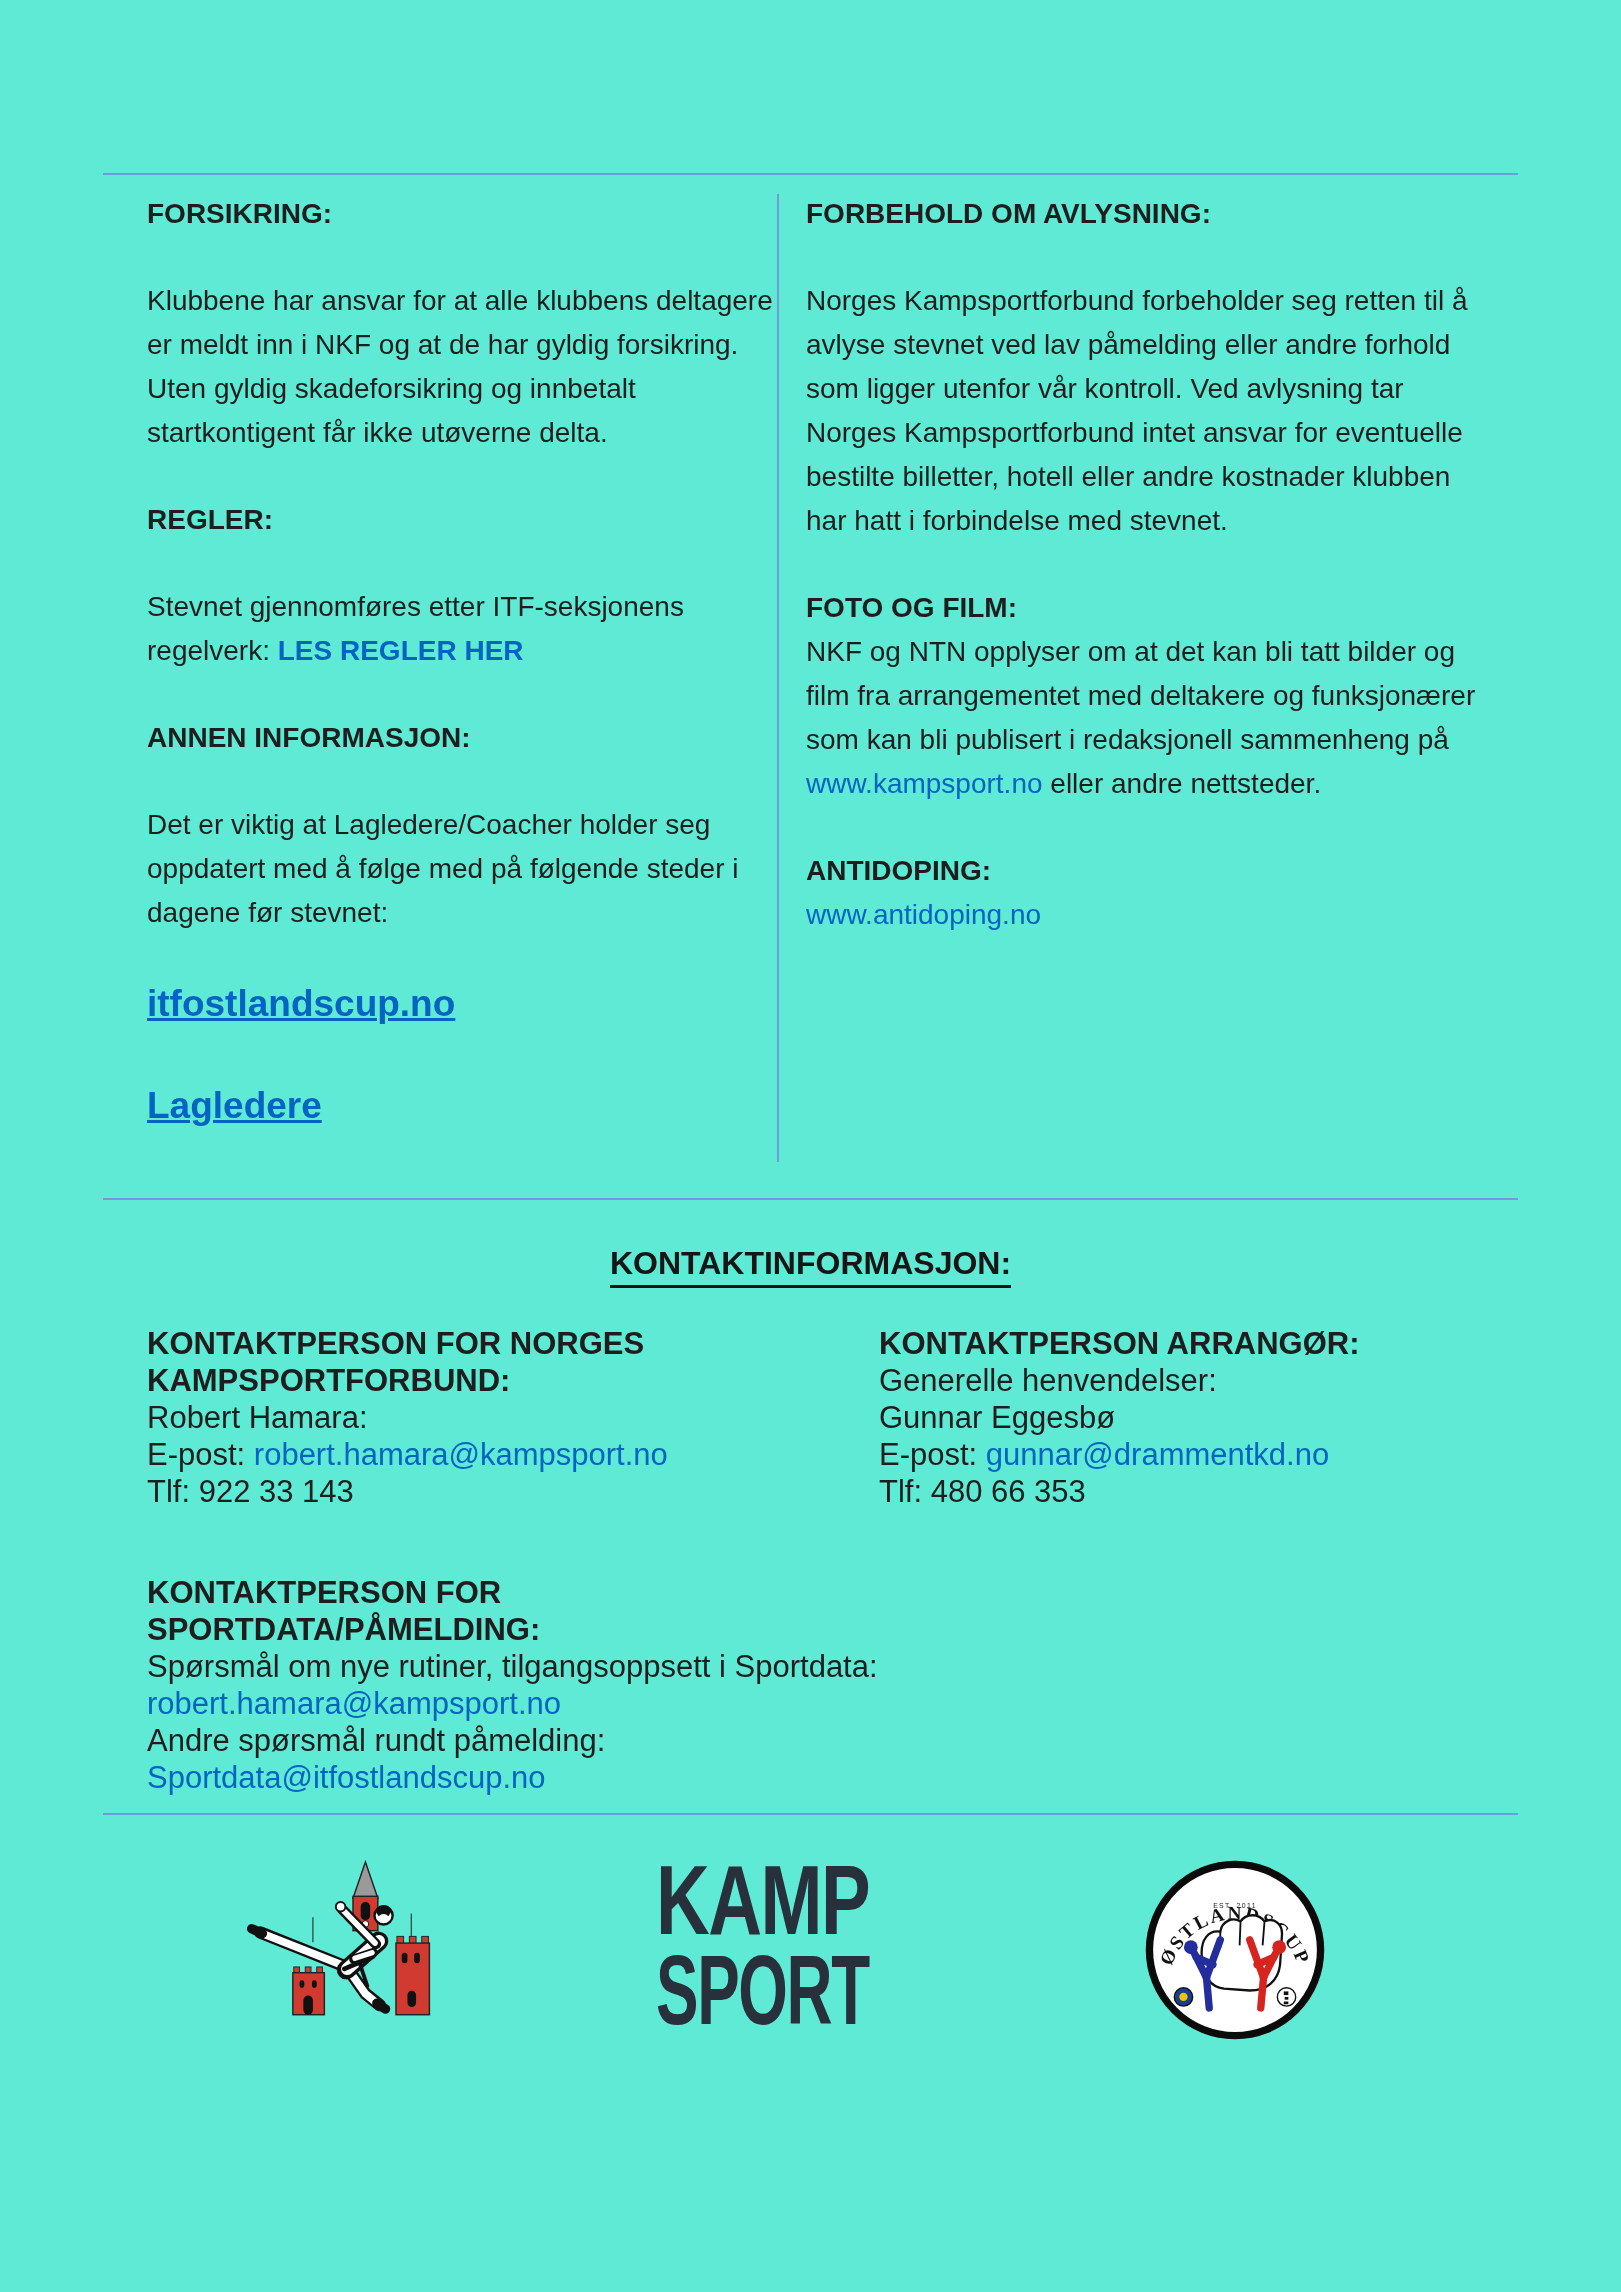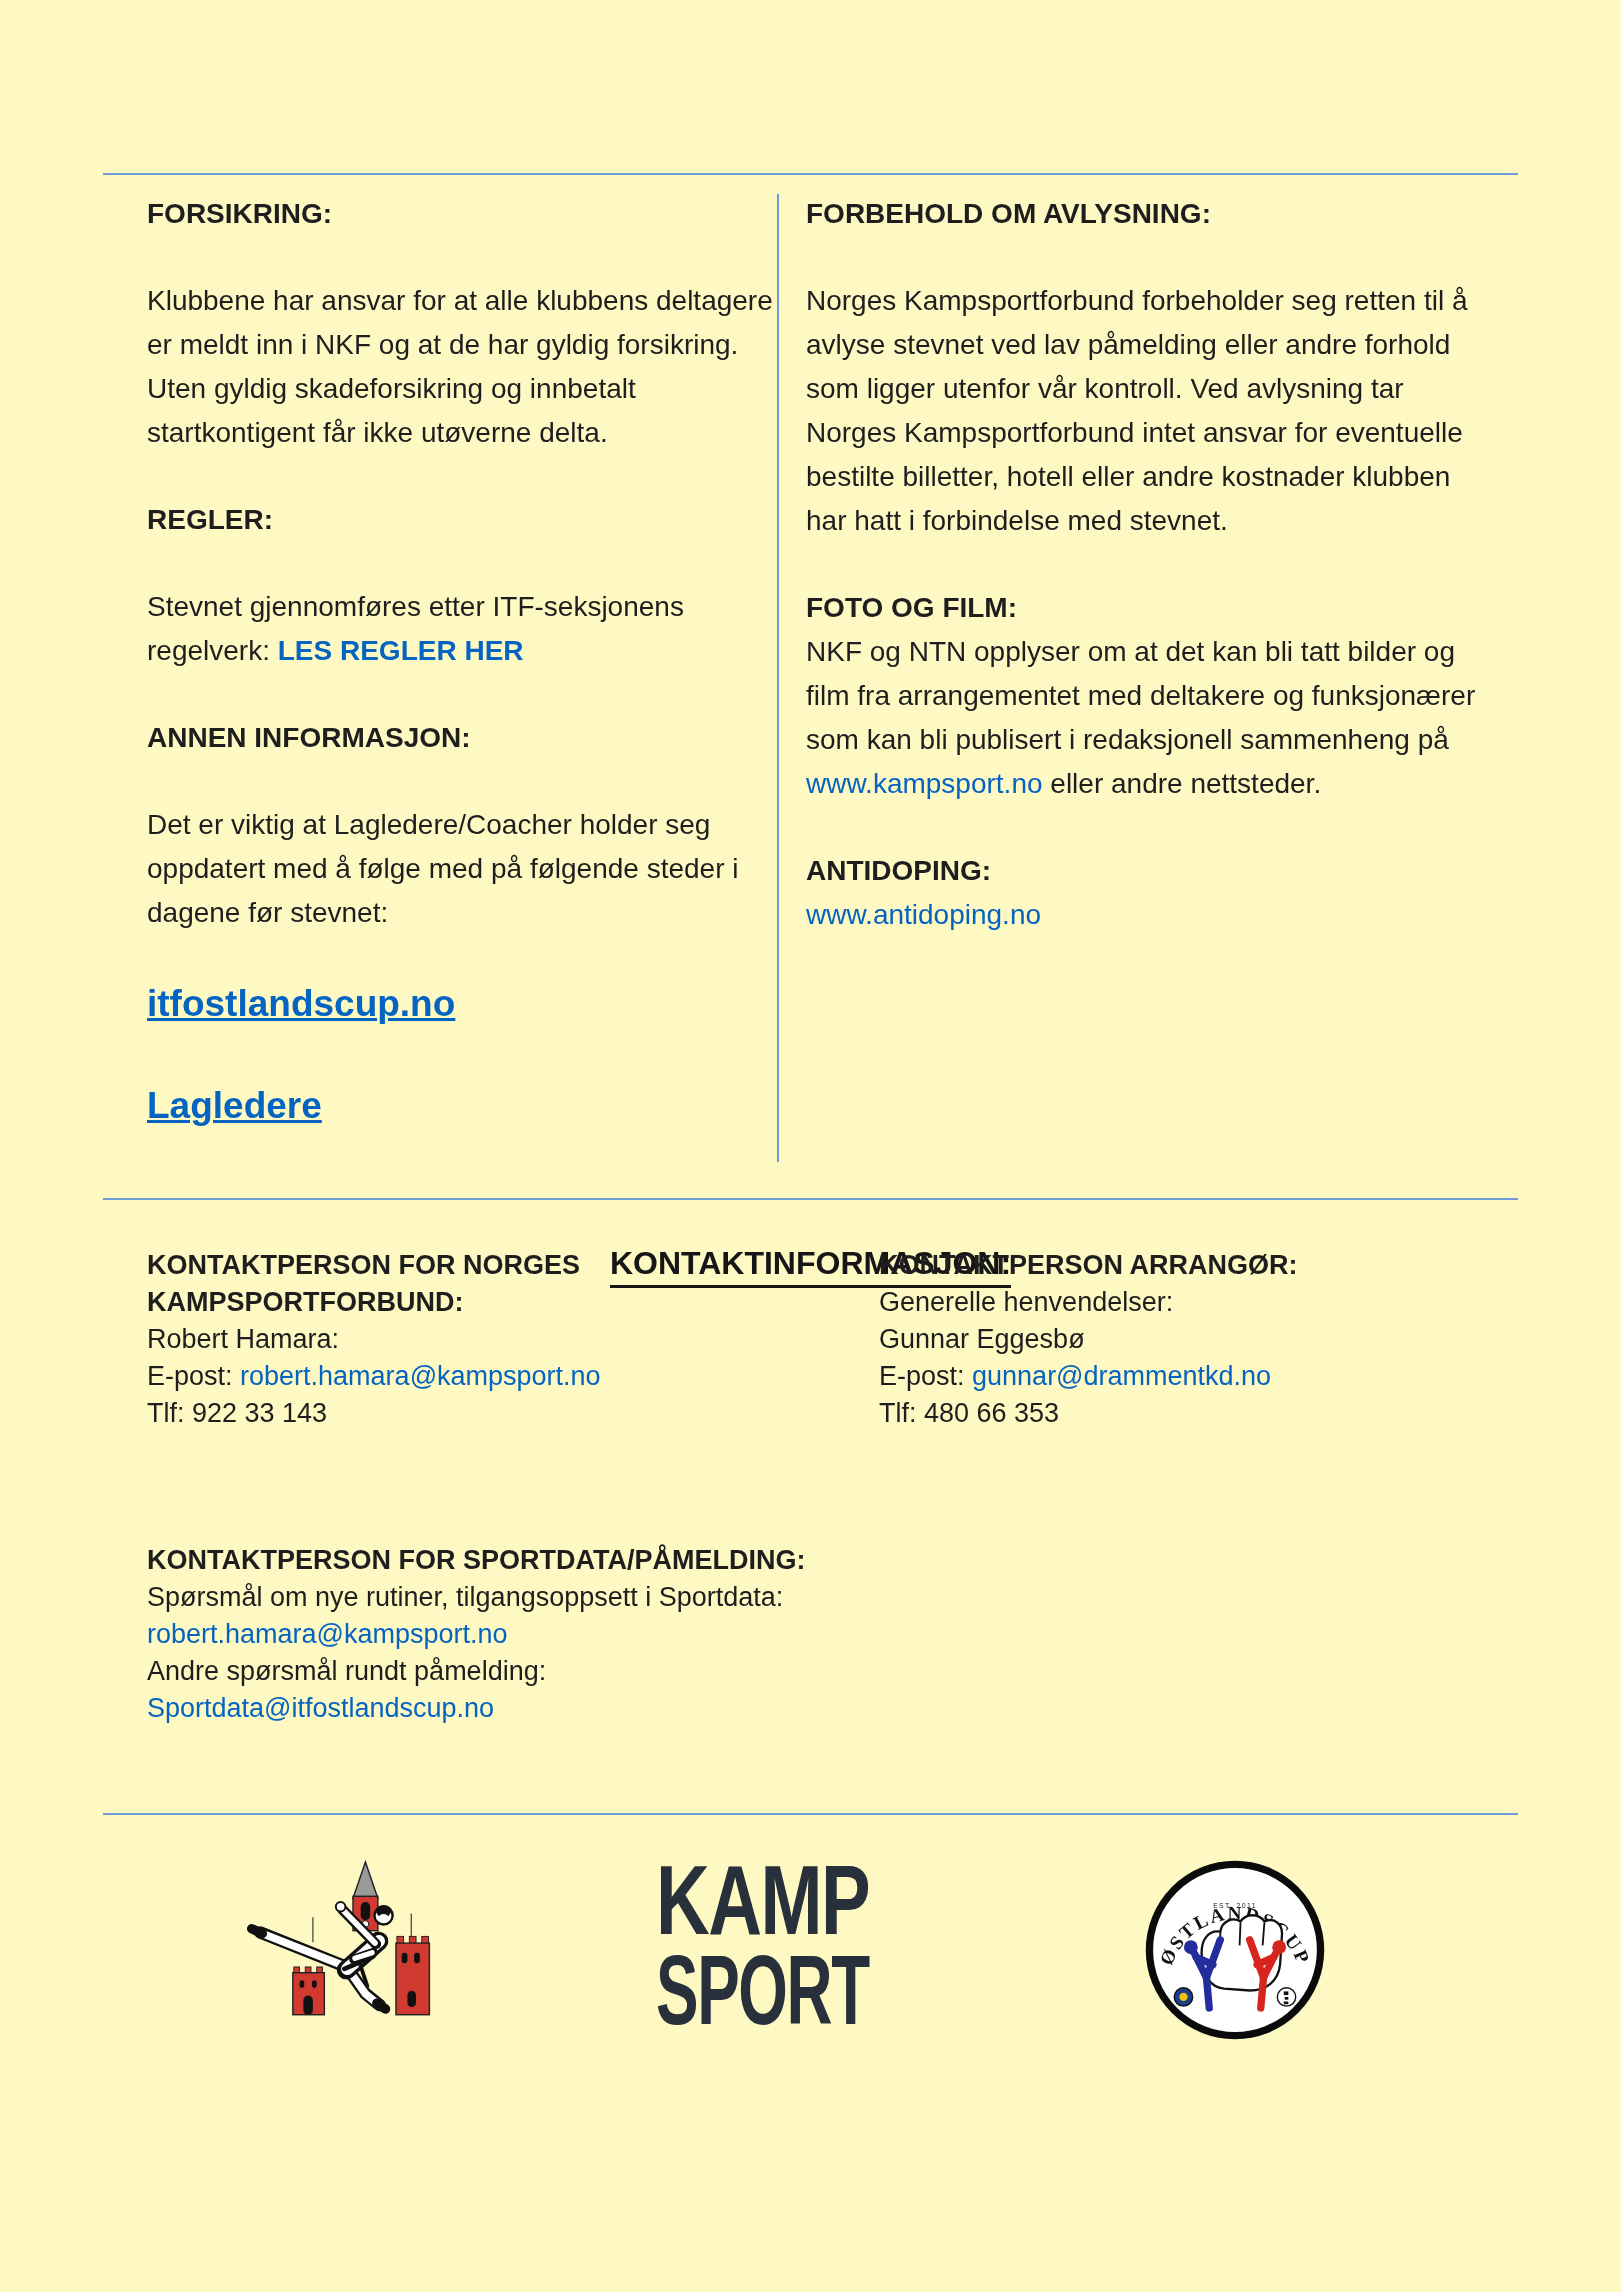--- a/index.html
+++ b/index.html
@@ -1,17 +1,17 @@
 <!DOCTYPE html>
 <html><head>
 <meta charset="utf-8">
 <style>
   html,body{margin:0;padding:0;background:#e8e8e8;}
   .page{
-    position:relative; width:1621px; height:2293px; background:#fef9c3;
+    position:relative; width:1621px; height:2293px; background:#5eead4;
     font-family:"Liberation Sans", sans-serif; color:#1e1e1e; overflow:hidden;
     margin:0 auto;
   }
   .rule{position:absolute; left:103px; width:1415px; height:2px; background:#6f9cd4;}
   .rule-top{top:173px;}
   .rule-mid{top:1198px;}
   .rule-bottom{top:1813px;}
   .vrule{position:absolute; left:777px; top:194px; width:2px; height:968px; background:#6f9cd4;}
 
   .col{position:absolute; top:192px; font-size:28px; line-height:44px;}
@@ -29,23 +29,23 @@
     margin:37px 0 0 0; cursor:pointer;
   }
   .biglink.second{margin-top:51px;}
 
   .contact-heading-wrap{position:absolute; left:0; top:1245px; width:100%; text-align:center;}
   .contact-heading{
     display:inline-block; font-size:32px; font-weight:bold; color:#161616;
     border-bottom:3.9px solid #161616; padding-bottom:2.9px;text-align:center;
   }
   .contact-grid{
-    position:absolute; left:147px; top:1247px; width:1376px;
-    display:grid; grid-template-columns:732px 1fr; row-gap:110px;
-    font-size:27px; line-height:37px;
+    position:absolute; left:147px; top:1325px; width:1376px;
+    display:grid; grid-template-columns:732px 1fr; row-gap:64px;
+    font-size:31px; line-height:37px;
   }
   .contact-title{font-weight:bold;}
 
   .logo-kicker{position:absolute; left:247px; top:1855px; width:191px; height:201px;}
   .logo-kamp{position:absolute; left:656px; top:1855px; color:#28303C; font-weight:bold; white-space:nowrap;}
   .logo-kamp .l1{font-size:98px; line-height:90px; letter-spacing:-2px; transform:scaleX(0.76); transform-origin:left center;}
   .logo-kamp .l2{font-size:98px; line-height:90px; letter-spacing:-2px; transform:scaleX(0.65); transform-origin:left center;}
   .logo-badge{position:absolute; left:1143px; top:1858px; width:184px; height:184px;}
 </style>
 </head>

